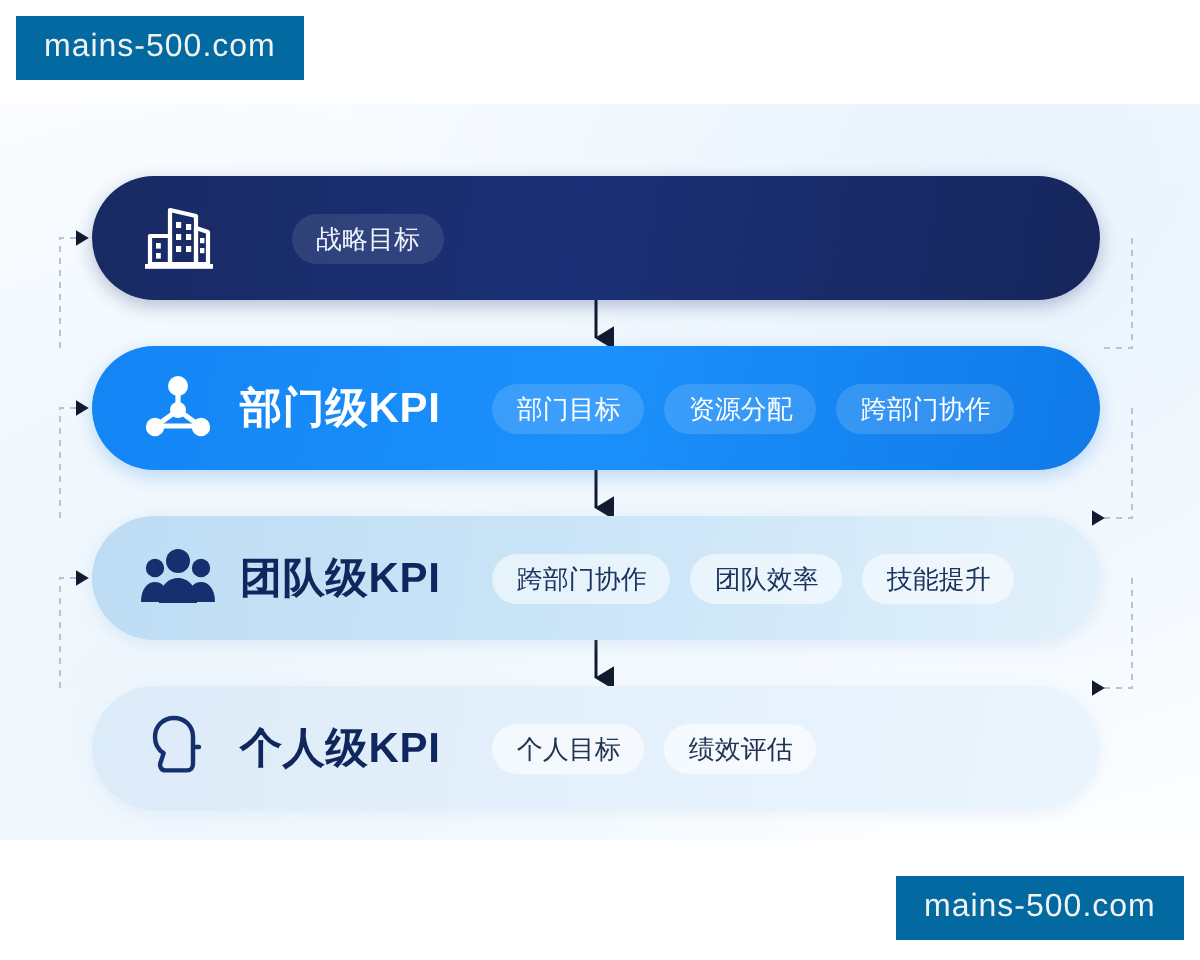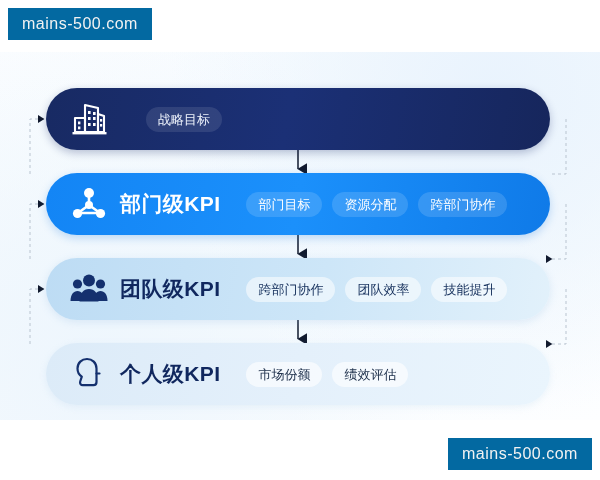--- a/index.html
+++ b/index.html
@@ -225,21 +225,21 @@
           <path d="M28.5,15.5 C28.5,9.9 24.3,6 19,6 C13.7,6 9.5,9.9 9.5,15.5
                    C9.5,19.2 11.3,22 13.8,23.6 L12.2,28.5
                    C11.6,30.4 12.8,32.2 14.8,32.2 L25.5,32.2
                    C27.4,32.2 28.5,30.7 28.5,29.0 L28.5,15.5 Z"></path>
           <path d="M28.5,20.5 L31.5,20.5"></path>
         </g>
       </svg>
     </div>
     <div class="row-title">个人级KPI</div>
     <div class="tag-group">
-      <span class="tag-chip">市场份额</span>
+      <span class="tag-chip">个人目标</span>
       <span class="tag-chip">绩效评估</span>
     </div>
   </div>
 
 </div>
 
 <div class="watermark" id="watermark-top">mains-500.com</div>
 <div class="watermark" id="watermark-bottom">mains-500.com</div>
 
 </body></html>

